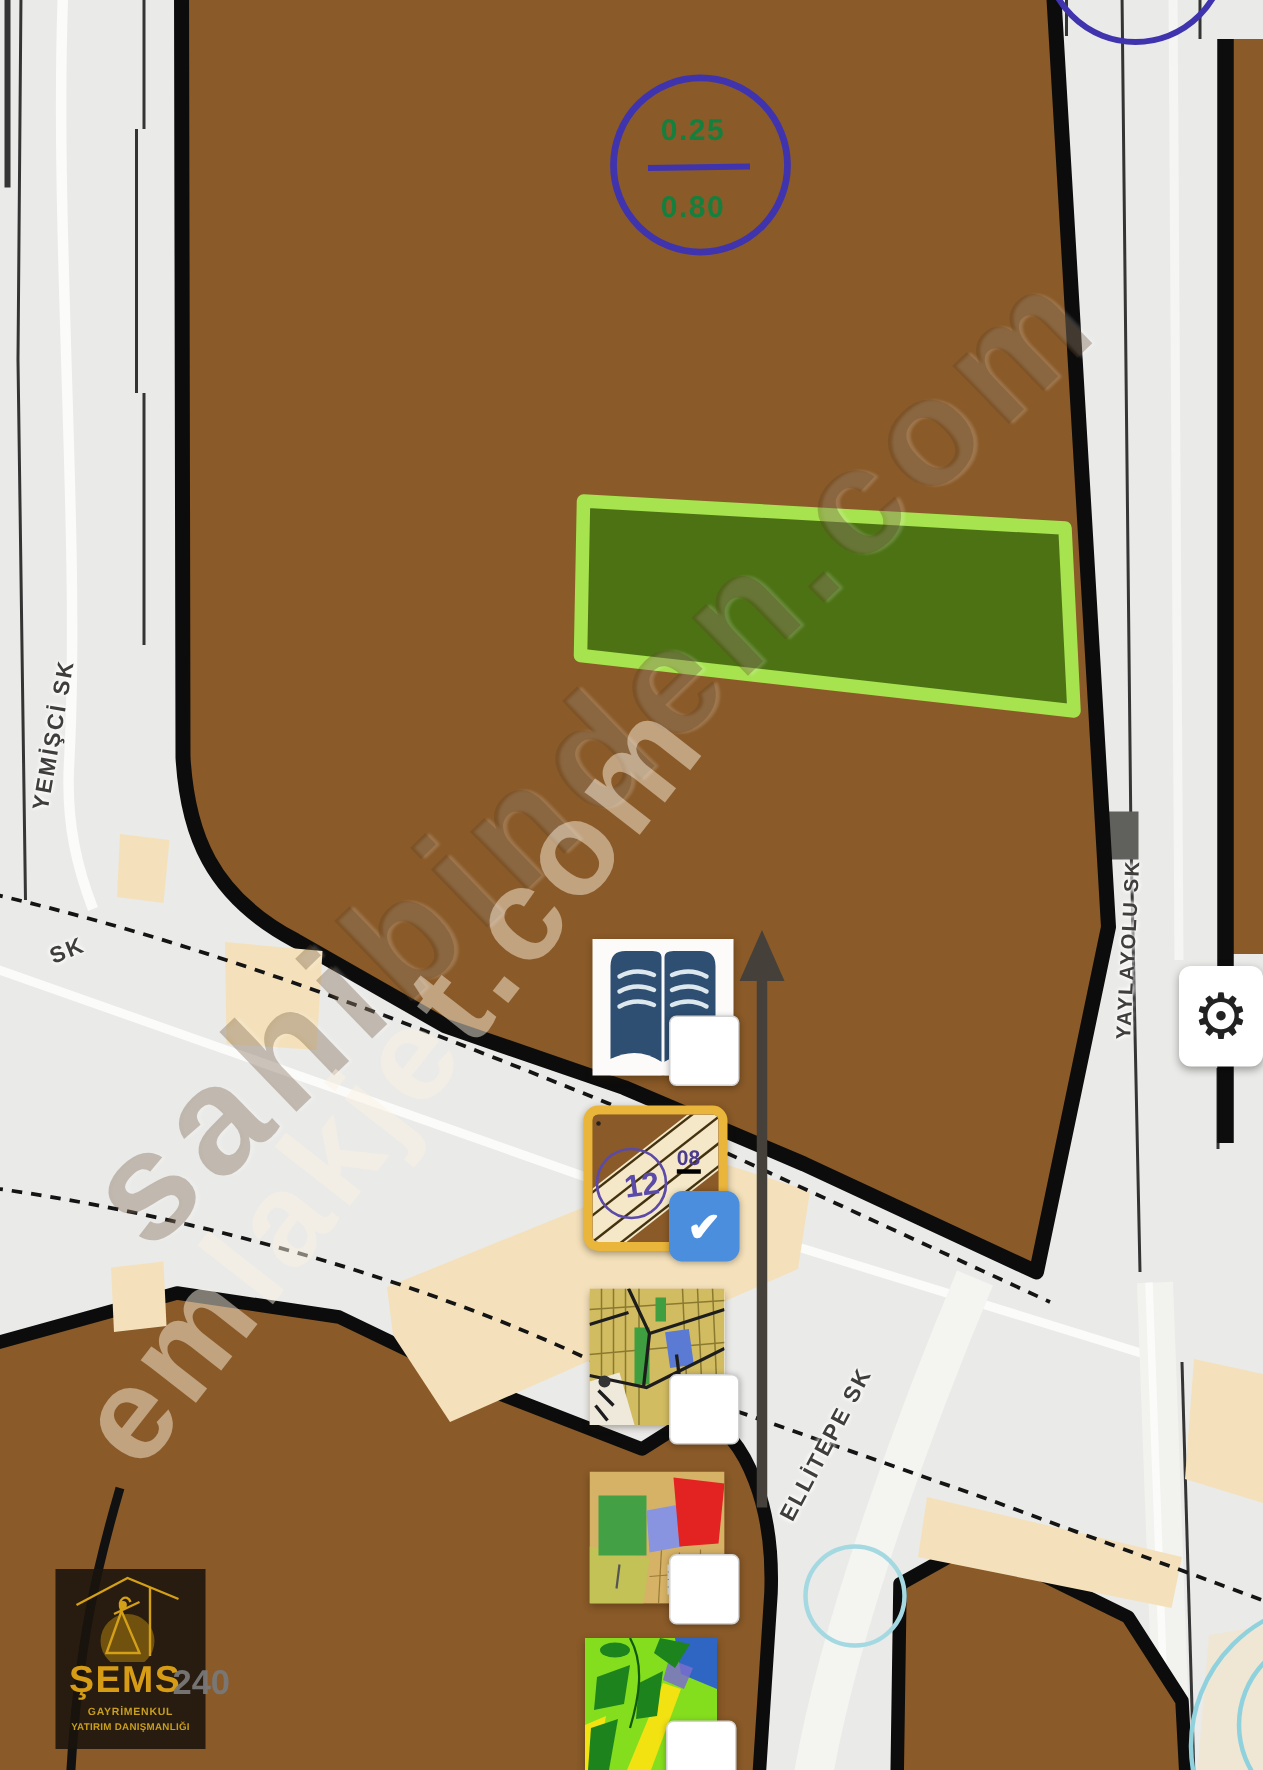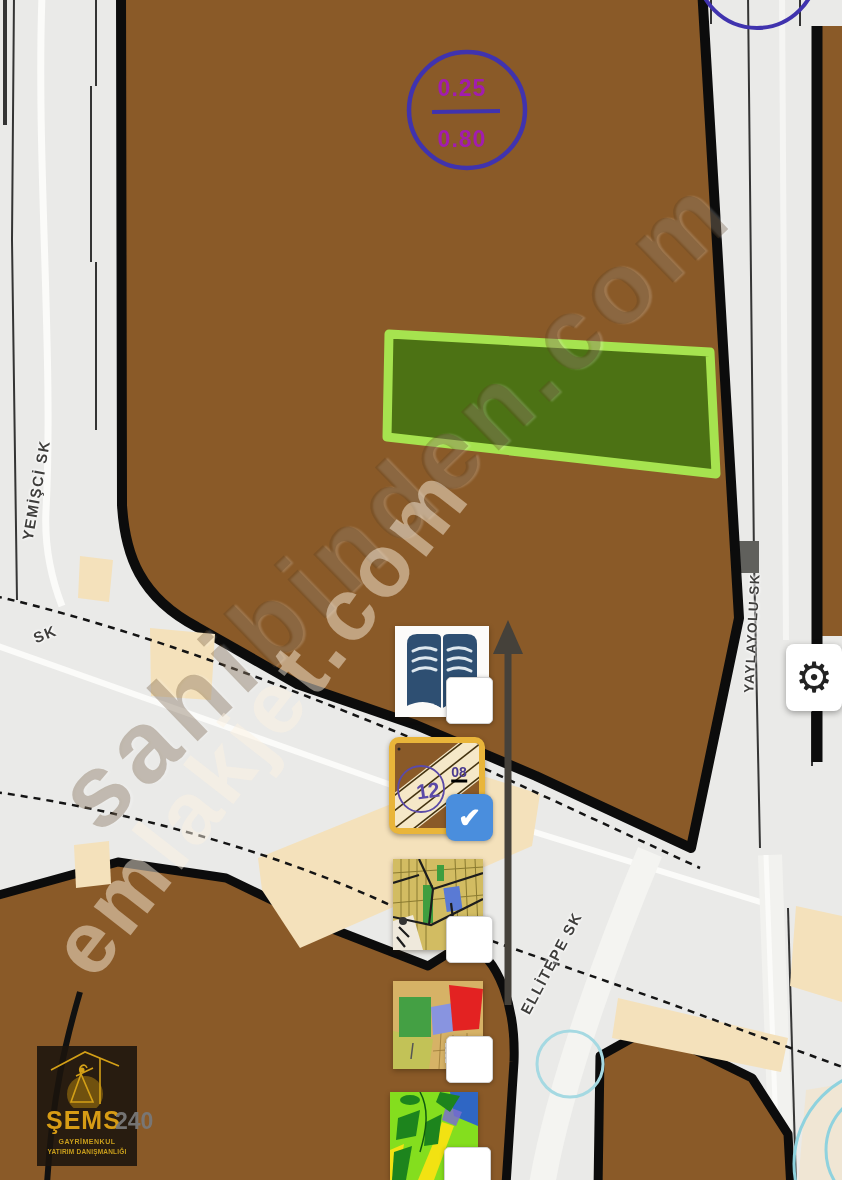--- a/index.html
+++ b/index.html
@@ -28,21 +28,21 @@
   }
   .wm-secondary{
     left:75px;top:760px;font-size:102px;letter-spacing:8px;
     color:rgba(92,66,38,0.30);
     text-shadow:2px 2px 2px rgba(255,255,255,0.18);
     transform:rotate(-44deg);
   }
   
   .zr{
     position:absolute;transform:translate(-50%,-50%);
-    font-weight:700;font-size:23px;color:#a21caf;letter-spacing:1px;
+    font-weight:700;font-size:20px;color:#15803d;letter-spacing:1px;
   }
   
   .thumb{position:absolute;box-shadow:0 2px 5px rgba(40,25,5,.38);}
   .thumb-card{background:#fcfbf9;}
   .thumb-selected{
     box-sizing:border-box;border:6px solid #e9b53a;border-radius:10px;
     background:#8a5a28;overflow:hidden;
   }
   .checkbox{
     position:absolute;background:#fff;border:1px solid #d2d2d2;border-radius:5px;

